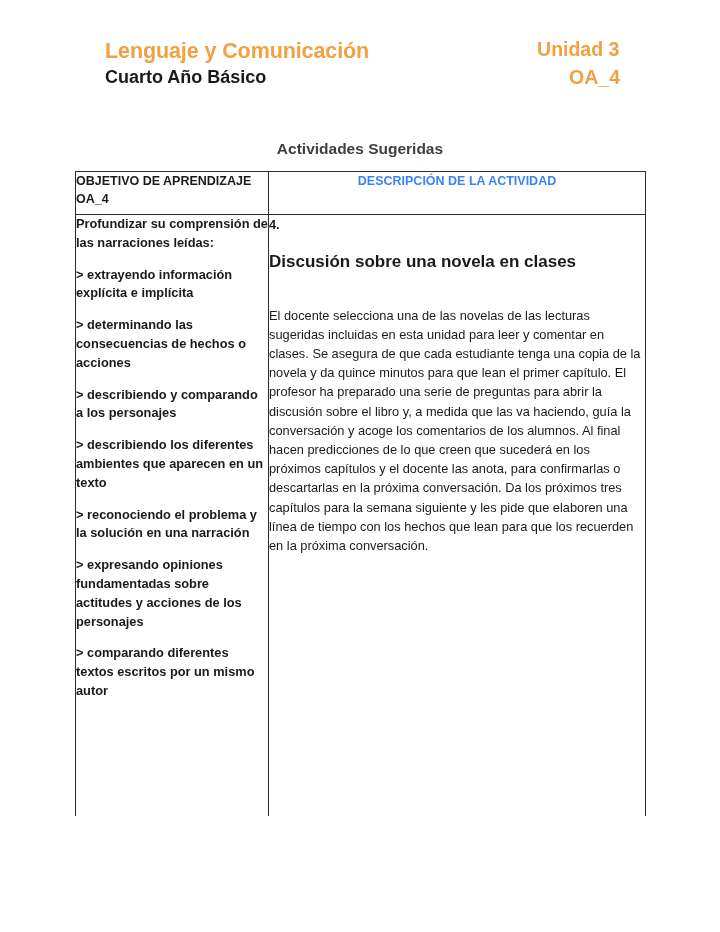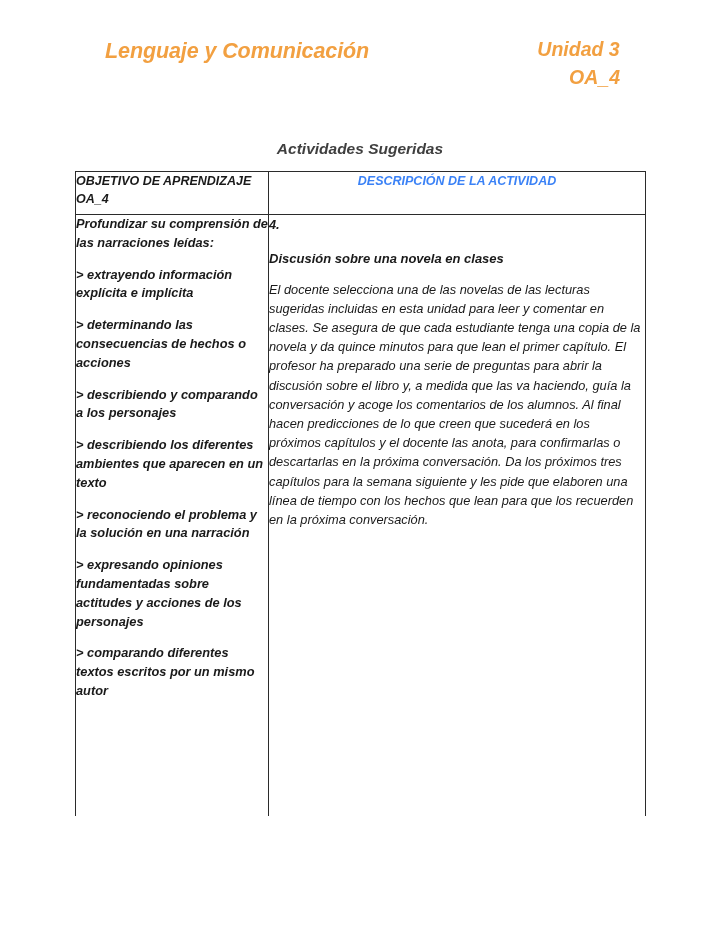--- a/index.html
+++ b/index.html
@@ -15,40 +15,39 @@
     color: #231f20;
     -webkit-font-smoothing: antialiased;
   }
 
   .page {
     position: relative;
     width: 720px;
     height: 816px;
     box-sizing: border-box;
     overflow: hidden;
-    font-style: italic;
   }
 
   
   .masthead {
     position: absolute;
     left: 105px;
     top: 38px;
     width: 515px;
     display: flex;
     justify-content: space-between;
     align-items: flex-start;
   }
   .masthead-left,
   .masthead-right {
     display: flex;
     flex-direction: column;
   }
   .masthead-right {
-    align-items: center;
+    align-items: flex-start;
     text-align: right;
   }
   .subject-title {
     font-size: 21.5px;
     font-weight: bold;
     color: #f2a041;
     line-height: 1.22;
     letter-spacing: -0.1px;
     white-space: nowrap;
   }
@@ -152,37 +151,38 @@
     font-weight: bold;
   }
   .obj-item:last-child { margin-bottom: 8px; }
 
   .activity-number {
     margin: 0 0 15px 0;
     font-weight: bold;
     font-size: 12.8px;
   }
   .activity-heading {
-    margin: 0 0 11px 0;
-    font-weight: bold;
-    font-size: 13px;
+    margin: 0 0 31px 0;
+    font-weight: bold;
+    font-size: 17px;
   }
   .activity-body {
     margin: 0;
     text-align: left;
   }
 </style>
 </head>
 <body>
 
 <div class="page">
 
   <div class="masthead">
     <div class="masthead-left">
       <div class="subject-title">Lenguaje y Comunicación</div>
+      <div class="grade-title">Cuarto Año Básico</div>
     </div>
     <div class="masthead-right">
       <div class="unit-label">Unidad 3</div>
       <div class="oa-label">OA_4</div>
     </div>
   </div>
 
   <div class="section-title">Actividades Sugeridas</div>
 
   <table class="activity-table">

